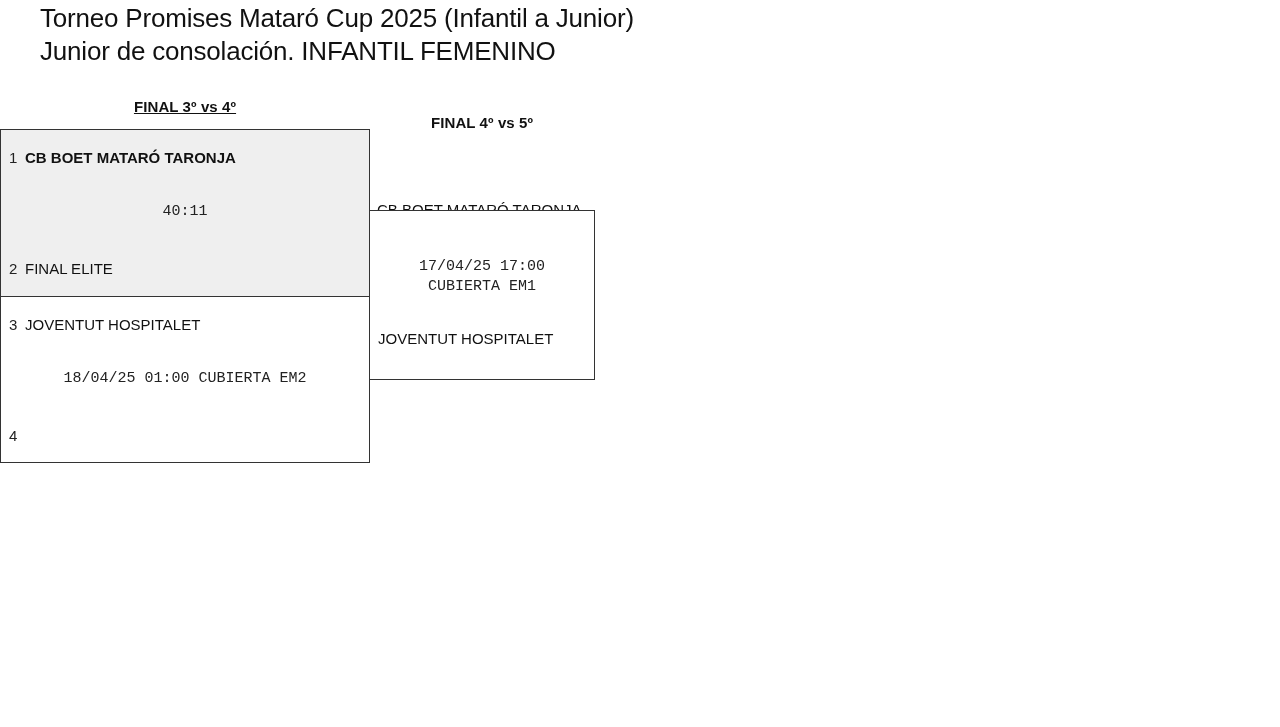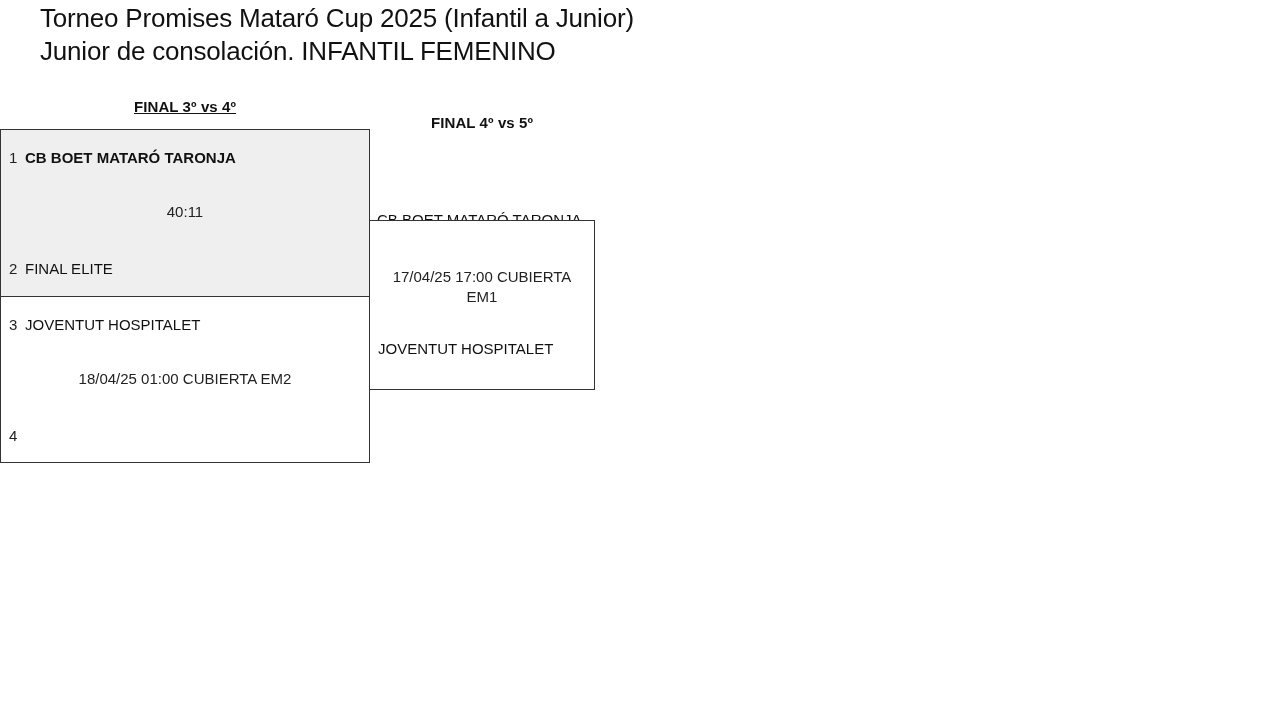--- a/index.html
+++ b/index.html
@@ -129,27 +129,28 @@
 
   .match-info {
     position: absolute;
     left: 0;
     top: 72px;
     width: 100%;
     text-align: center;
     font-size: 15px;
     line-height: 20px;
     color: #222222;
+    font-family: Liberation Mono, monospace;
   }
 
   
   #round2 {
     position: absolute;
     left: 369px;
-    top: 51px;
+    top: 41px;
     width: 182px;
     height: 293px;
   }
   .adv-label {
     position: absolute;
     left: 8px;
     top: 70px;
     font-size: 15px;
     line-height: 22px;
     color: #111111;

